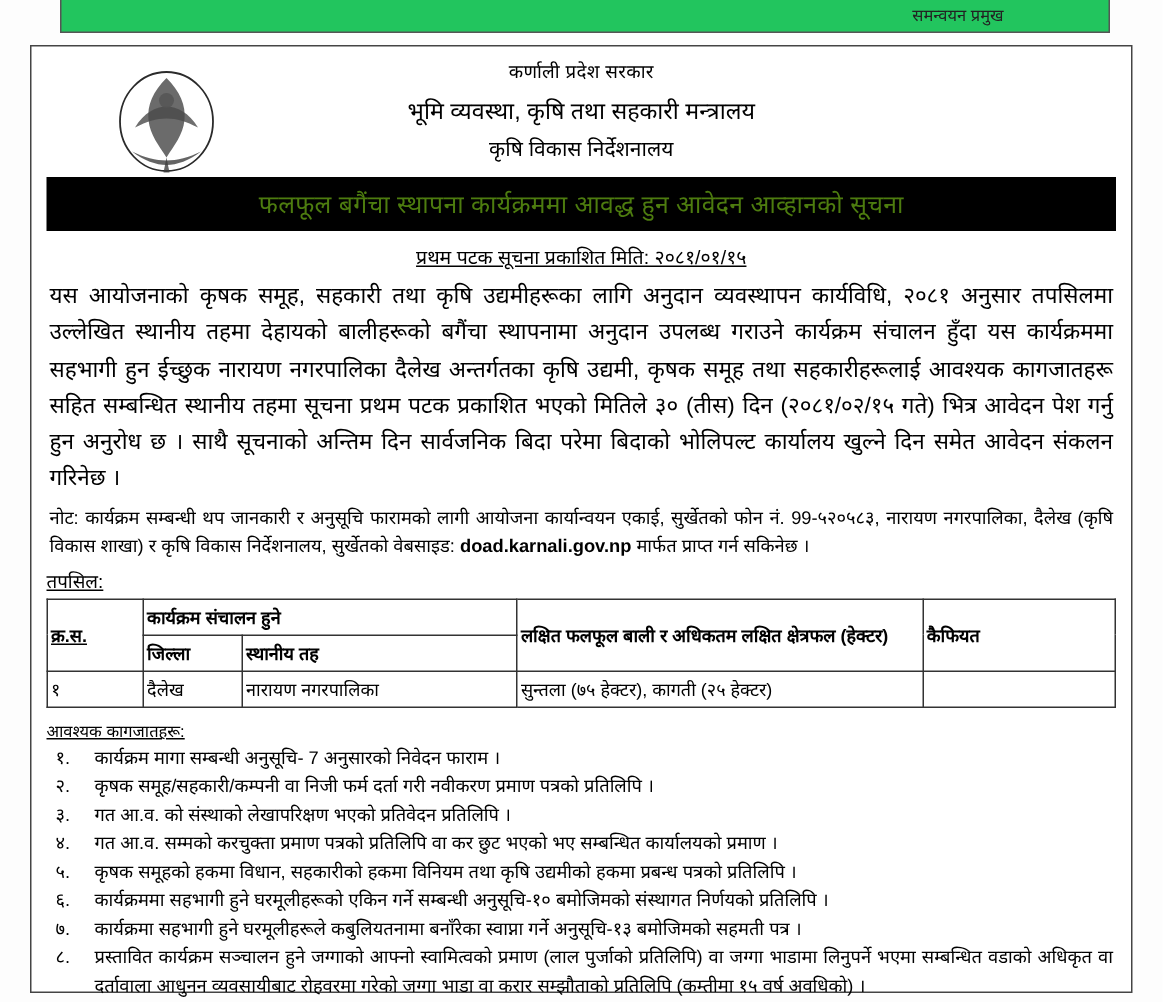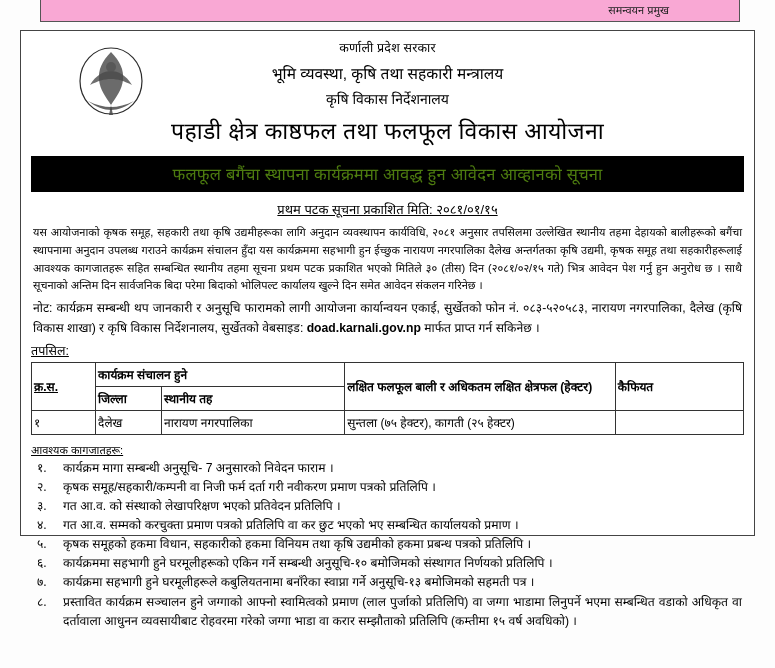--- a/index.html
+++ b/index.html
@@ -21,37 +21,37 @@
 
   
   .top-strip {
     position: absolute;
     left: 40px;
     top: 0px;
     width: 700px;
     height: 22px;
     border: 1px solid #555;
     border-top: none;
-    background: #f9a8d4;
+    background: #22c55e;
   }
   .top-strip-inner {
     position: absolute;
     right: 70px;
     top: 2px;
     font-size: 11px;
     color: #222;
   }
 
   
   .notice {
     position: absolute;
     left: 20px;
     top: 30px;
     width: 735px;
-    height: 506px;
+    height: 632px;
     border: 1px solid #444;
     background: #ffffff;
     padding: 6px 10px 4px 10px;
   }
 
   .header-block {
     text-align: center;
     position: relative;
   }
   .gov-line {
@@ -99,21 +99,21 @@
 
   .pub-date {
     text-align: center;
     margin-top: 8px;
     font-size: 13px;
     text-decoration: underline;
   }
 
   .body-para {
     margin-top: 6px;
-    font-size: 11px;
+    font-size: 15px;
     line-height: 1.62;
     text-align: justify;
     padding: 0 2px;
   }
   .note-para {
     margin-top: 4px;
     font-size: 12.2px;
     line-height: 1.6;
     text-align: justify;
     padding: 0 2px;
@@ -184,31 +184,30 @@
           <path d="M14 40 C20 30 28 26 35 26 C42 26 50 30 56 40 C48 36 42 34 35 34 C28 34 22 36 14 40 Z" fill="#4a4a4a" opacity="0.8"></path>
           <circle cx="35" cy="22" r="5" fill="#555" opacity="0.85"></circle>
           <path d="M12 56 C20 62 28 65 35 65 C42 65 50 62 58 56 C50 60 42 62 35 62 C28 62 20 60 12 56 Z" fill="#3f3f3f" opacity="0.8"></path>
           <path d="M35 60 L33 70 L37 70 Z" fill="#3f3f3f" opacity="0.8"></path>
         </svg>
       </div>
 
       <div class="gov-line">कर्णाली प्रदेश सरकार</div>
       <div class="ministry-line">भूमि व्यवस्था, कृषि तथा सहकारी मन्त्रालय</div>
       <div class="dept-line">कृषि विकास निर्देशनालय</div>
-      <div class="project-line">पहाडी क्षेत्र काष्ठफल तथा फलफूल विकास आयोजना</div>
     </div>
 
     <div class="black-bar">फलफूल बगैंचा स्थापना कार्यक्रममा आवद्ध हुन आवेदन आव्हानको सूचना</div>
 
     <div class="pub-date">प्रथम पटक सूचना प्रकाशित मिति: २०८१/०१/१५</div>
 
     <div class="body-para">यस आयोजनाको कृषक समूह, सहकारी तथा कृषि उद्यमीहरूका लागि अनुदान व्यवस्थापन कार्यविधि, २०८१ अनुसार तपसिलमा उल्लेखित स्थानीय तहमा देहायको बालीहरूको बगैंचा स्थापनामा अनुदान उपलब्ध गराउने कार्यक्रम संचालन हुँदा यस कार्यक्रममा सहभागी हुन ईच्छुक नारायण नगरपालिका दैलेख अन्तर्गतका कृषि उद्यमी, कृषक समूह तथा सहकारीहरूलाई आवश्यक कागजातहरू सहित सम्बन्धित स्थानीय तहमा सूचना प्रथम पटक प्रकाशित भएको मितिले ३० (तीस) दिन (२०८१/०२/१५ गते) भित्र आवेदन पेश गर्नु हुन अनुरोध छ । साथै सूचनाको अन्तिम दिन सार्वजनिक बिदा परेमा बिदाको भोलिपल्ट कार्यालय खुल्ने दिन समेत आवेदन संकलन गरिनेछ ।</div>
 
     <div class="note-para">
-      <span>नोट: कार्यक्रम सम्बन्धी थप जानकारी र अनुसूचि फारामको लागी आयोजना कार्यान्वयन एकाई, सुर्खेतको फोन नं. ०८३-५२०५८३, नारायण नगरपालिका, दैलेख (कृषि विकास शाखा) र कृषि विकास निर्देशनालय, सुर्खेतको वेबसाइड:</span>
+      <span>नोट: कार्यक्रम सम्बन्धी थप जानकारी र अनुसूचि फारामको लागी आयोजना कार्यान्वयन एकाई, सुर्खेतको फोन नं. 99-५२०५८३, नारायण नगरपालिका, दैलेख (कृषि विकास शाखा) र कृषि विकास निर्देशनालय, सुर्खेतको वेबसाइड:</span>
       <span class="web-strong">doad.karnali.gov.np</span>
       <span>मार्फत प्राप्त गर्न सकिनेछ ।</span>
     </div>
 
     <div class="tapasil">तपसिल:</div>
 
     <table class="grid">
       <thead>
         <tr>
           <th class="col-sn" rowspan="2">क्र.स.</th>

